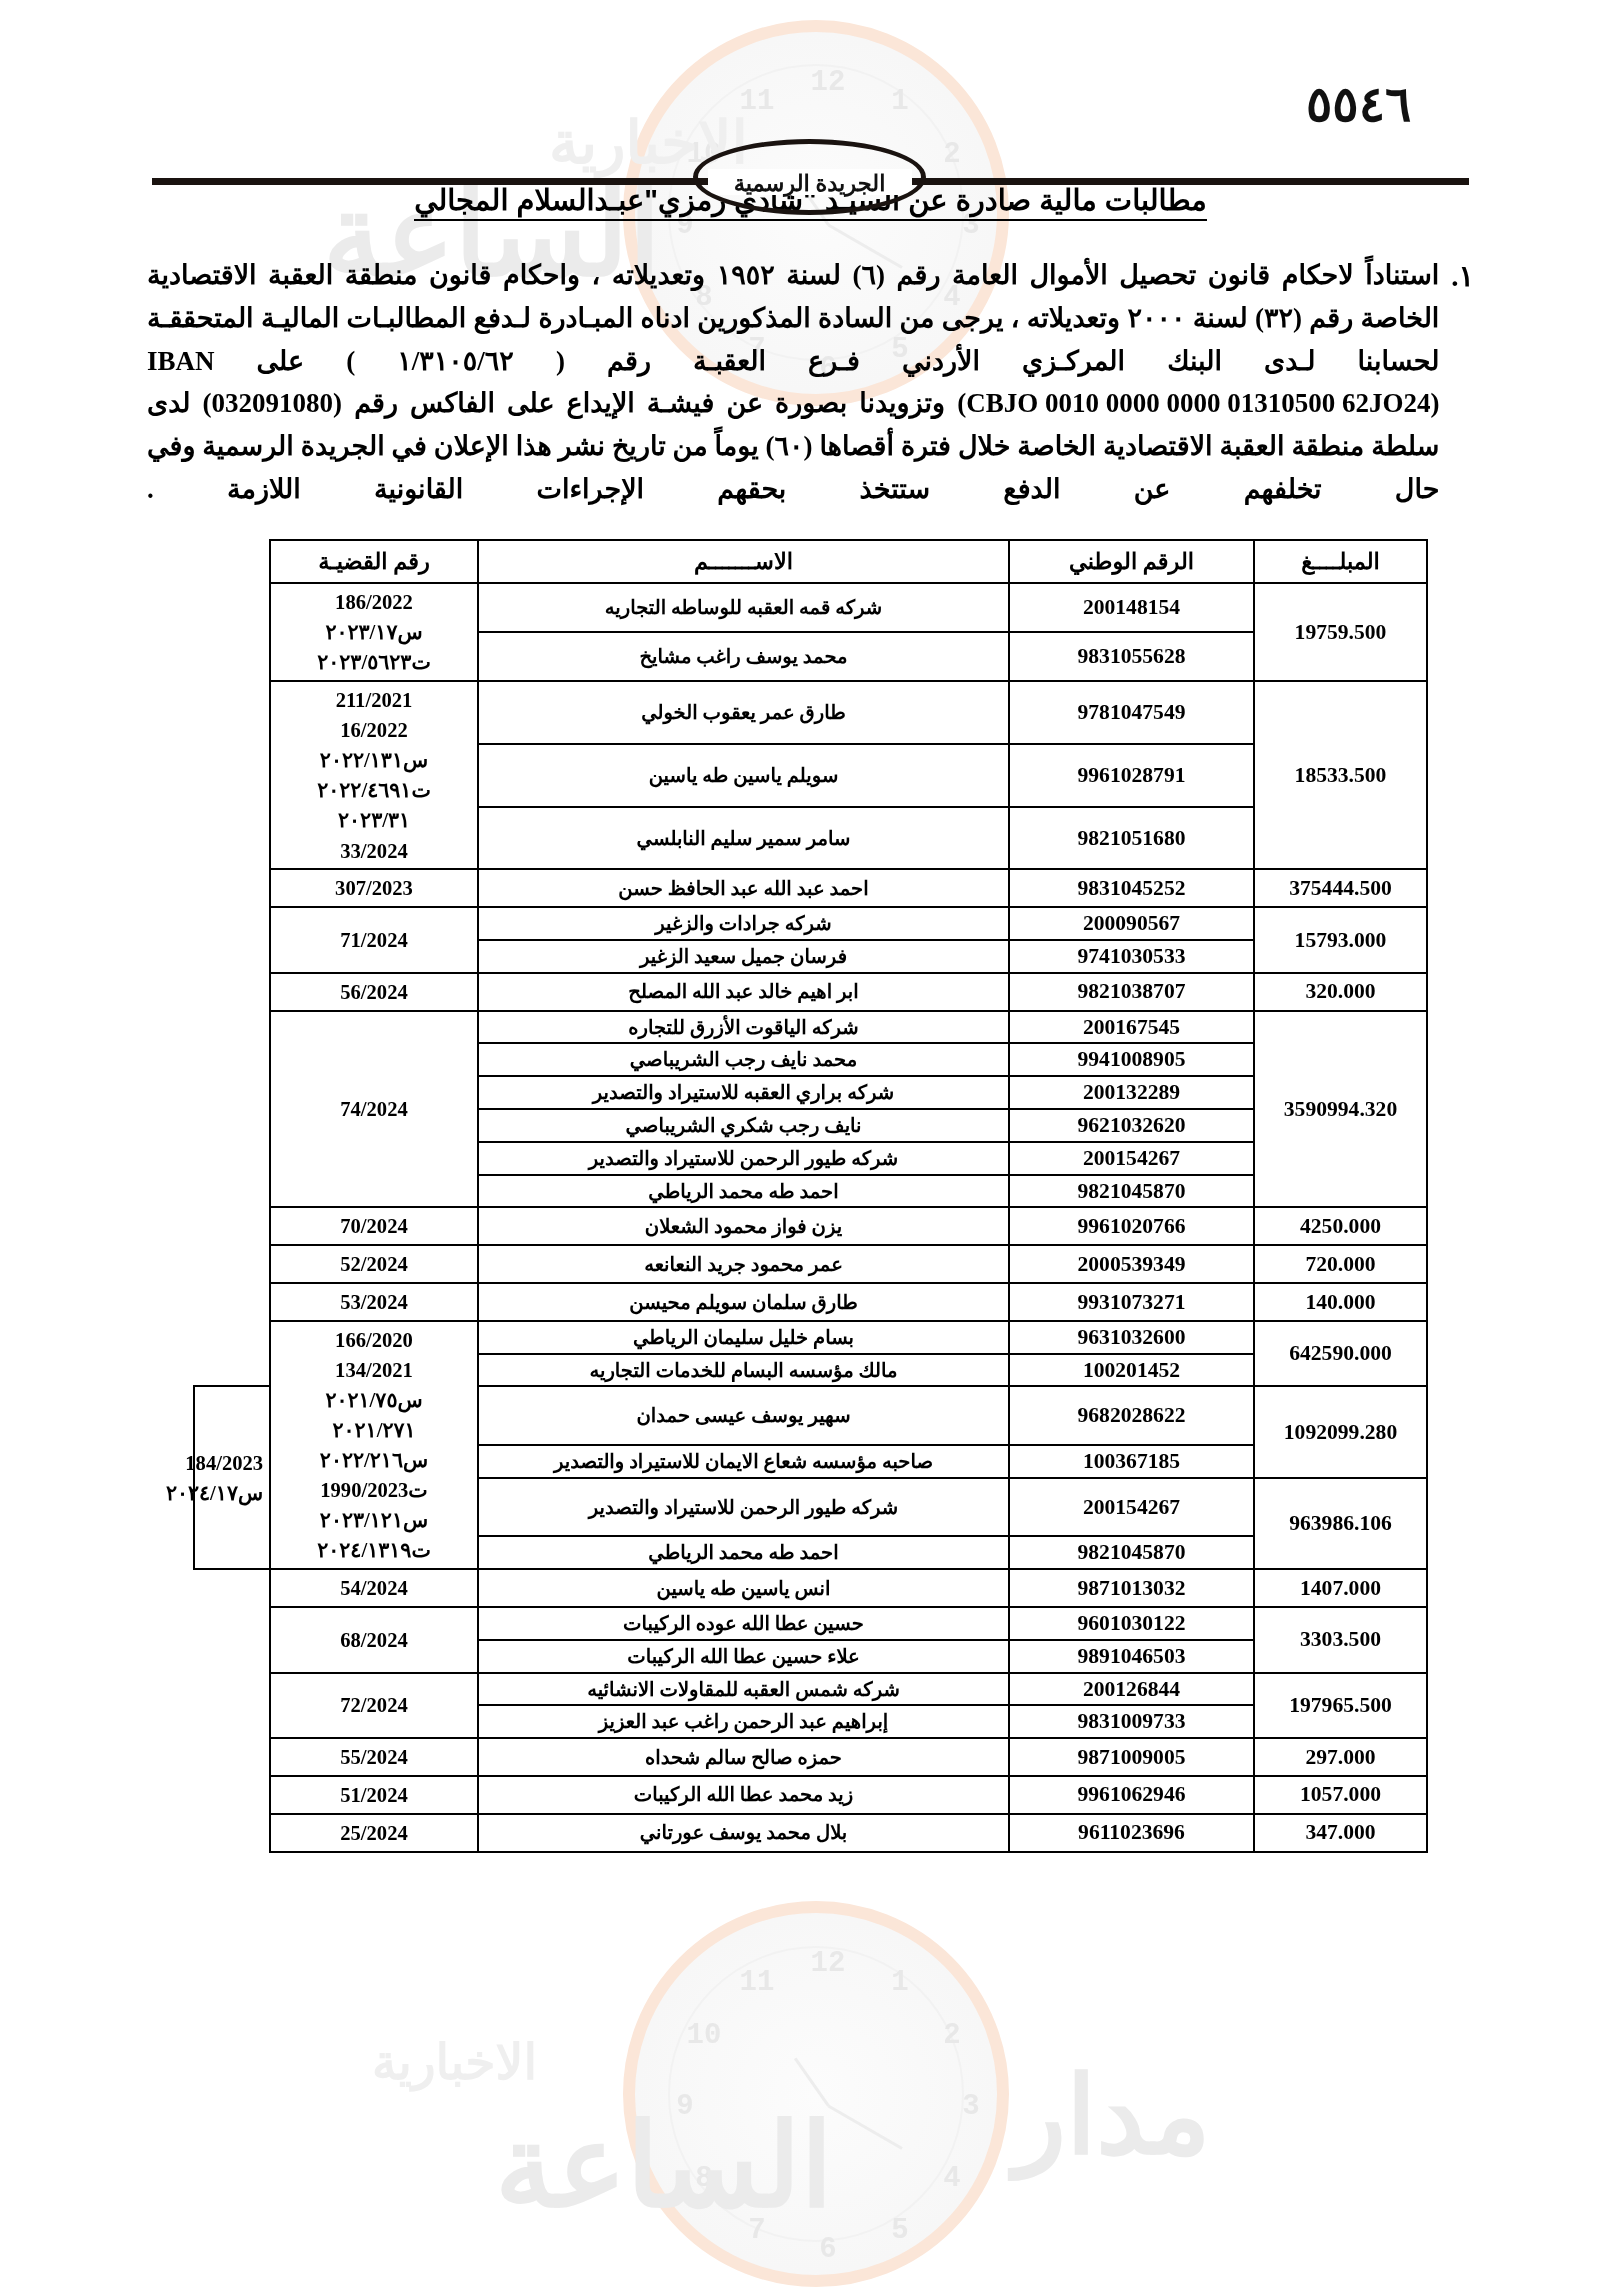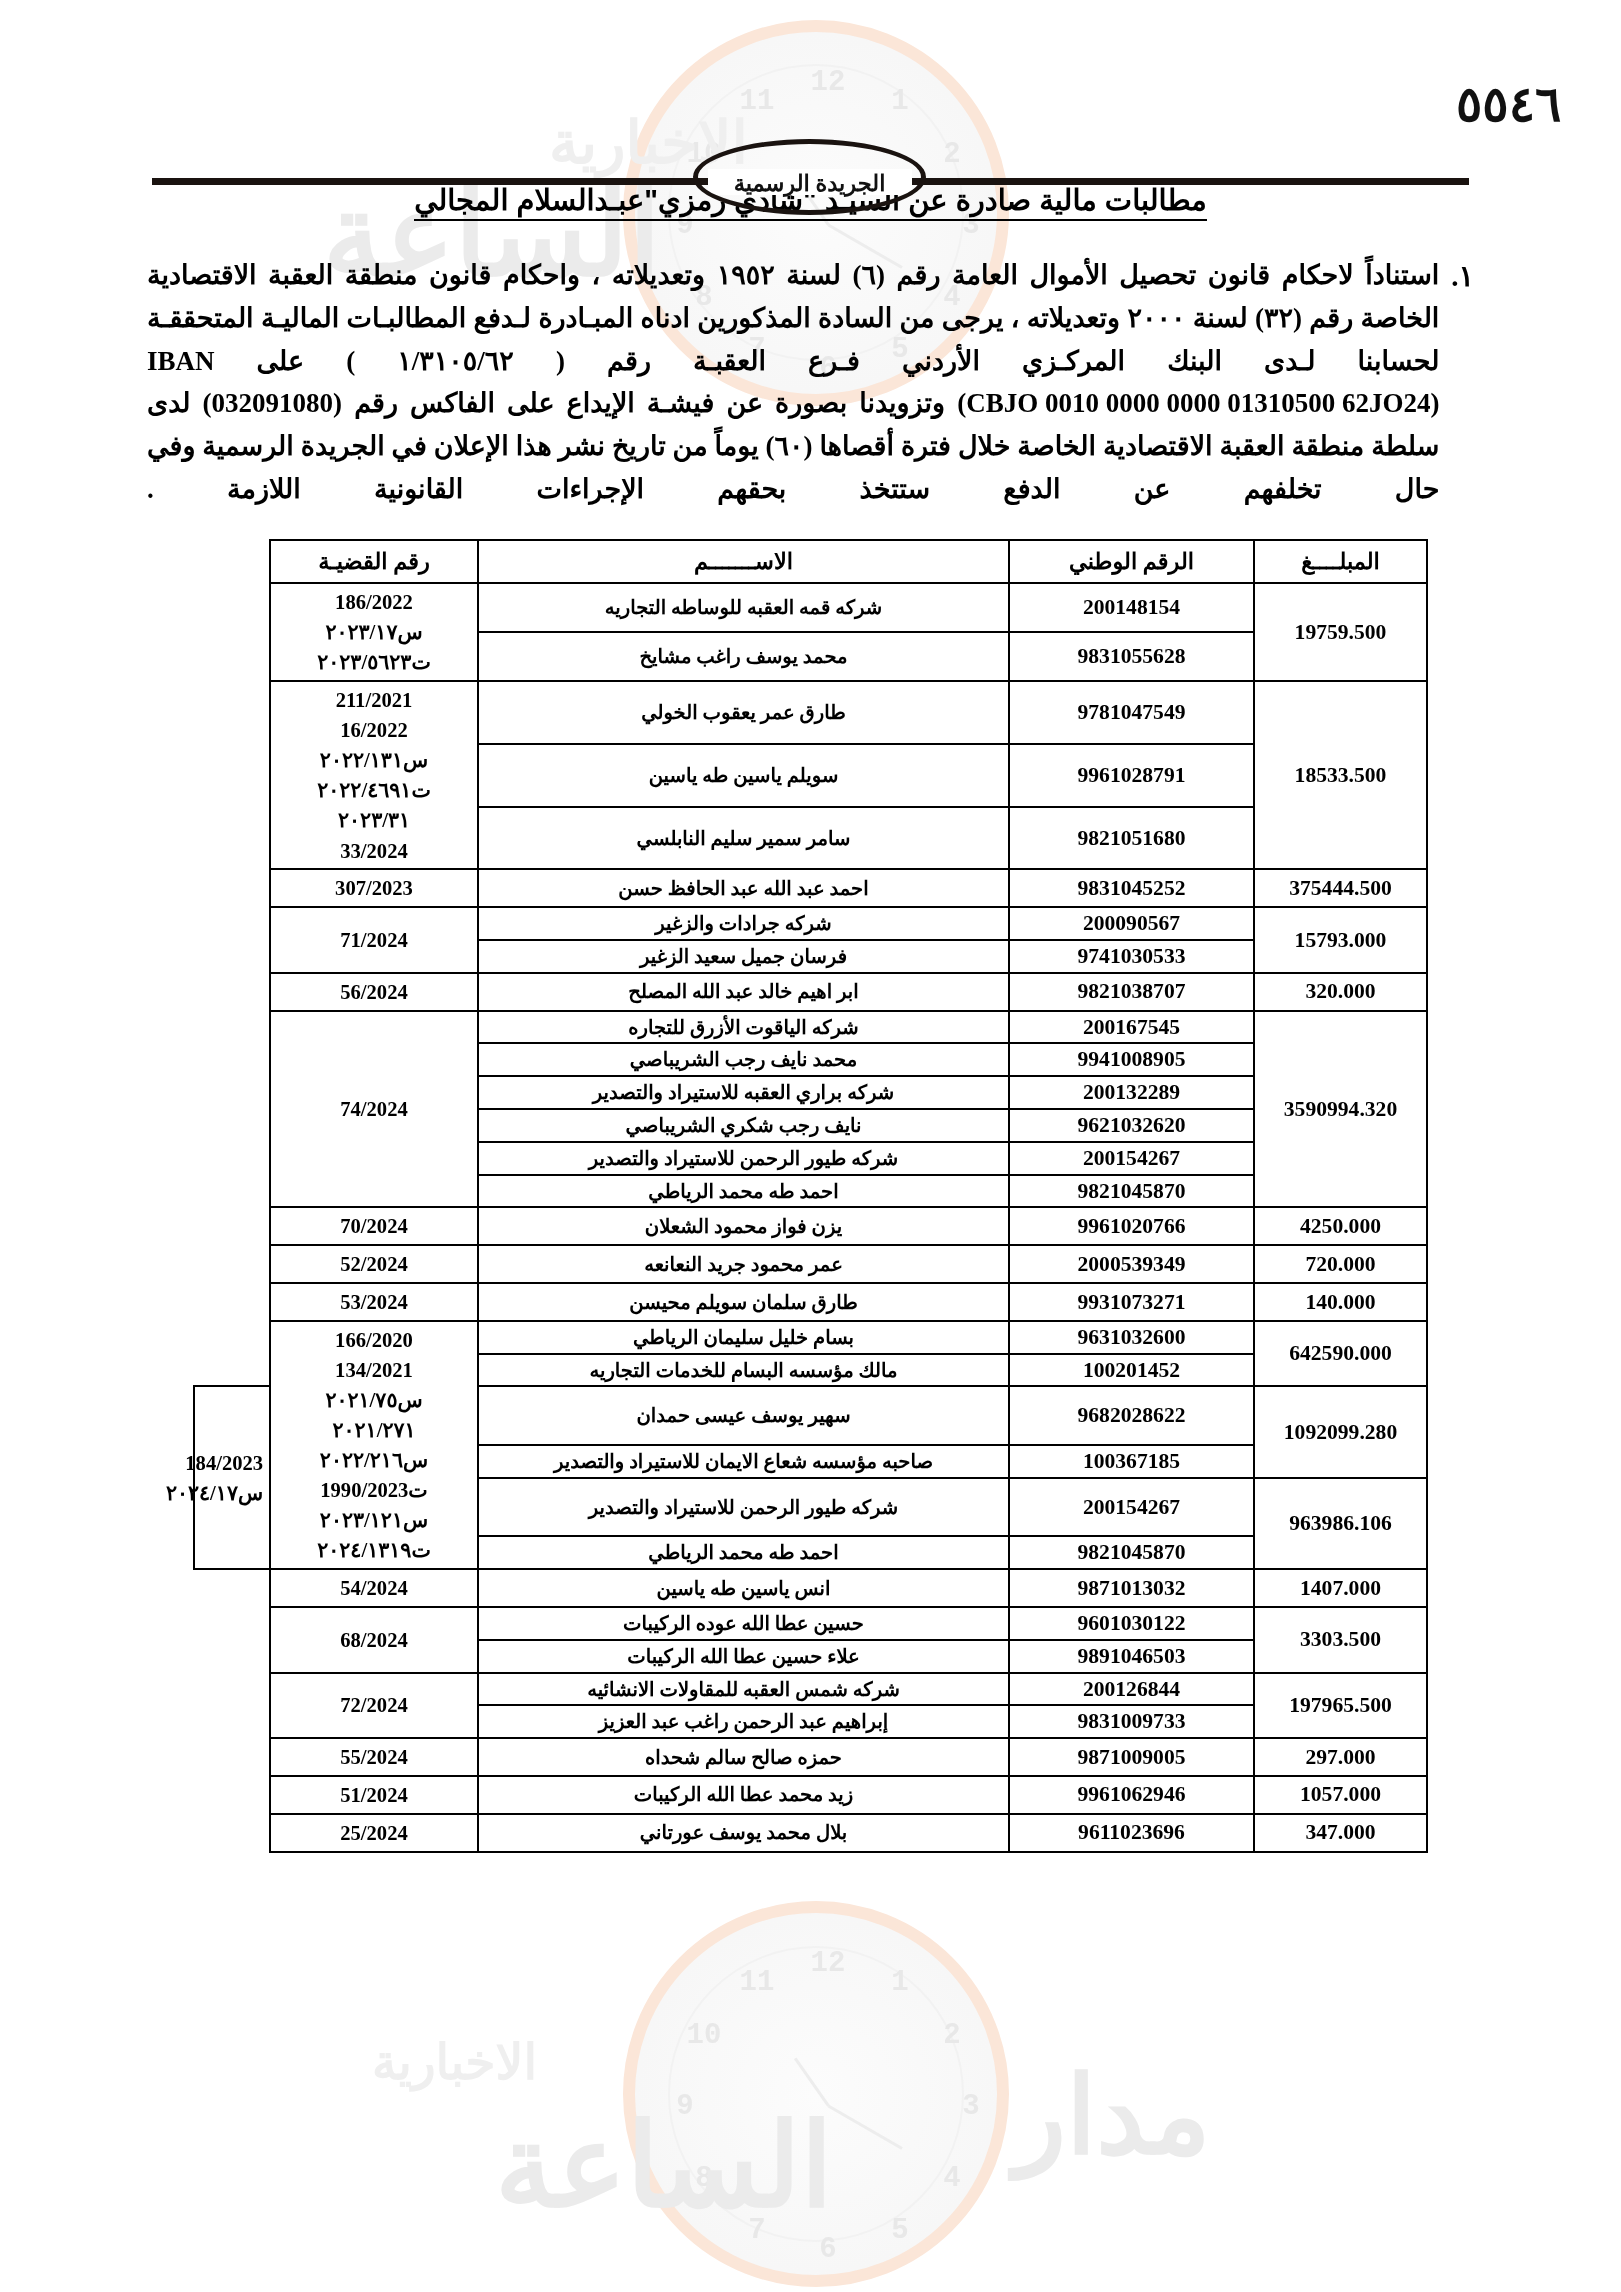--- a/index.html
+++ b/index.html
@@ -49,21 +49,21 @@
   }
   .wm-text.big { color: #ebebeb; }
 
   
   .page { position: relative; z-index: 2; padding: 0; }
 
   
   .hdr { position: relative; height: 157px; }
   .page-number {
     position: absolute;
-    left: 1456px;
+    left: 1306px;
     top: 76px;
     font-family: "Liberation Serif", serif;
     font-size: 49px;
     font-weight: bold;
     color: #111;
     letter-spacing: 1px;
   }
   .hdr-rule {
     position: absolute;
     left: 152px;

